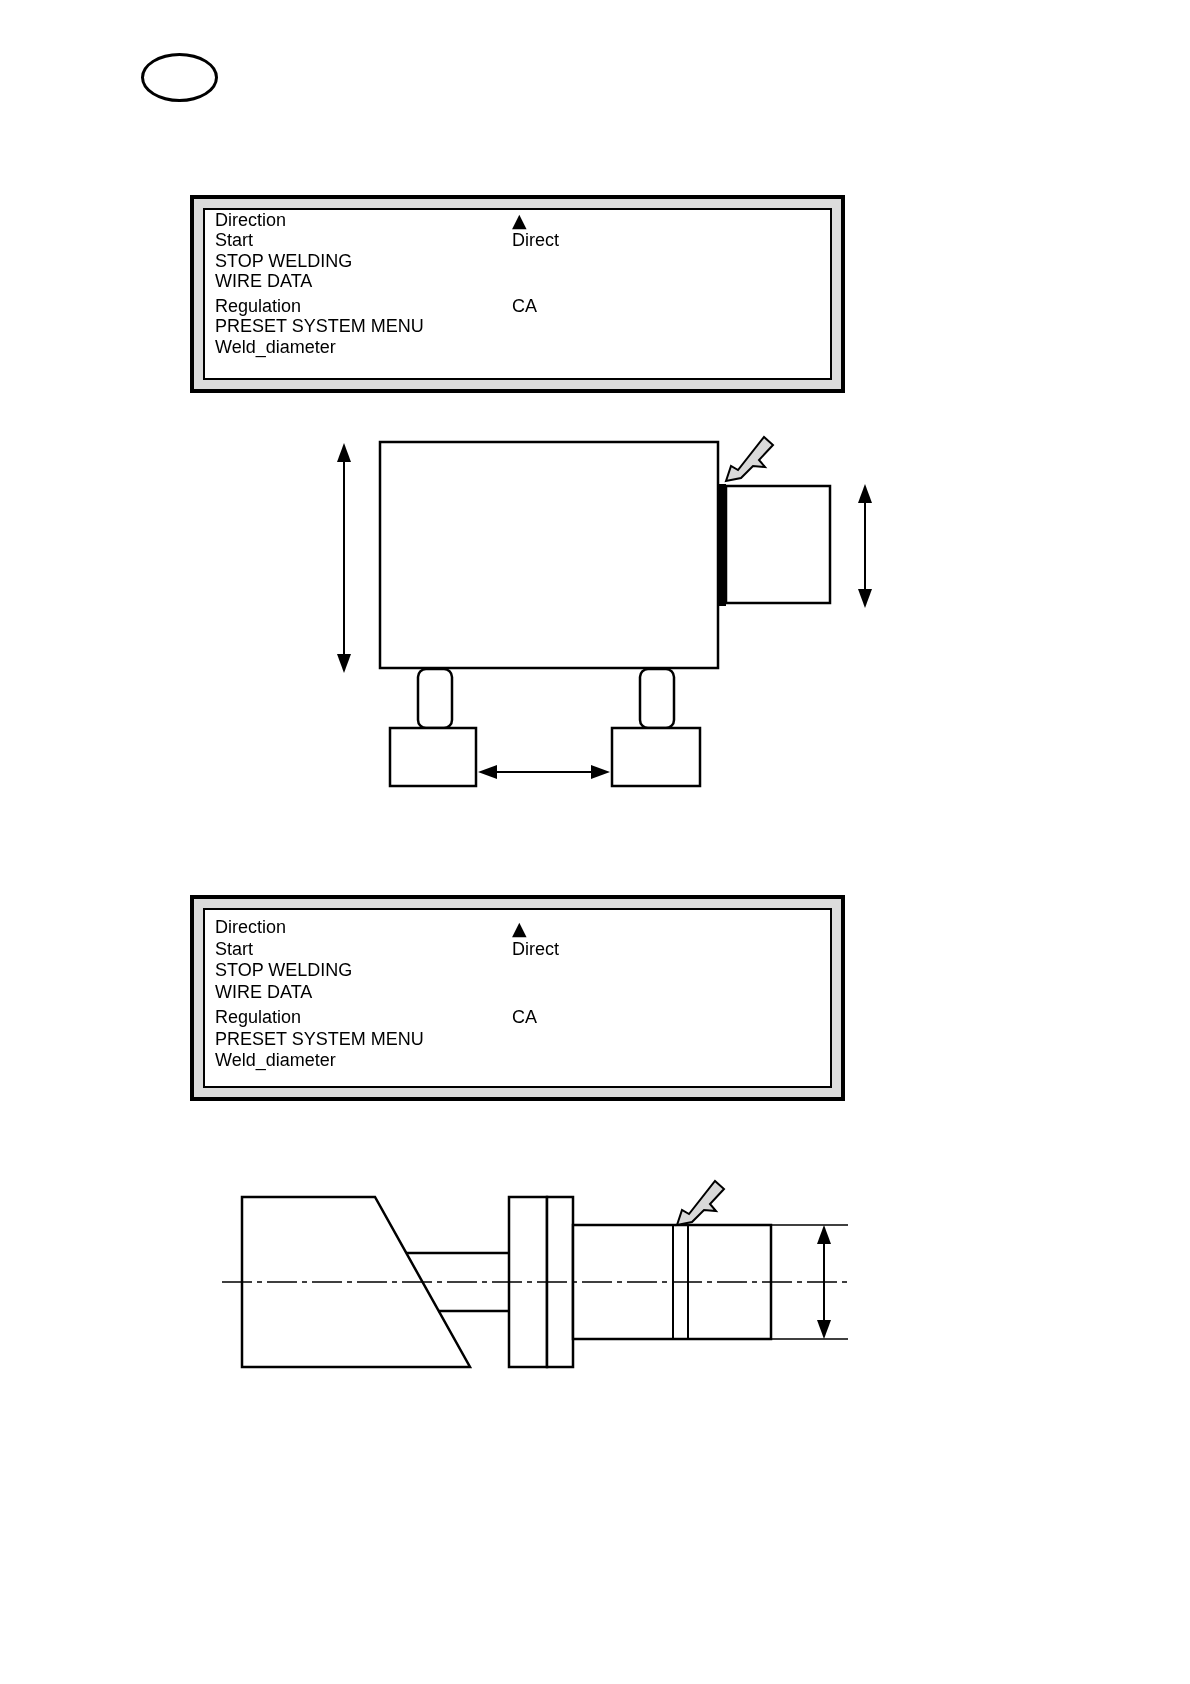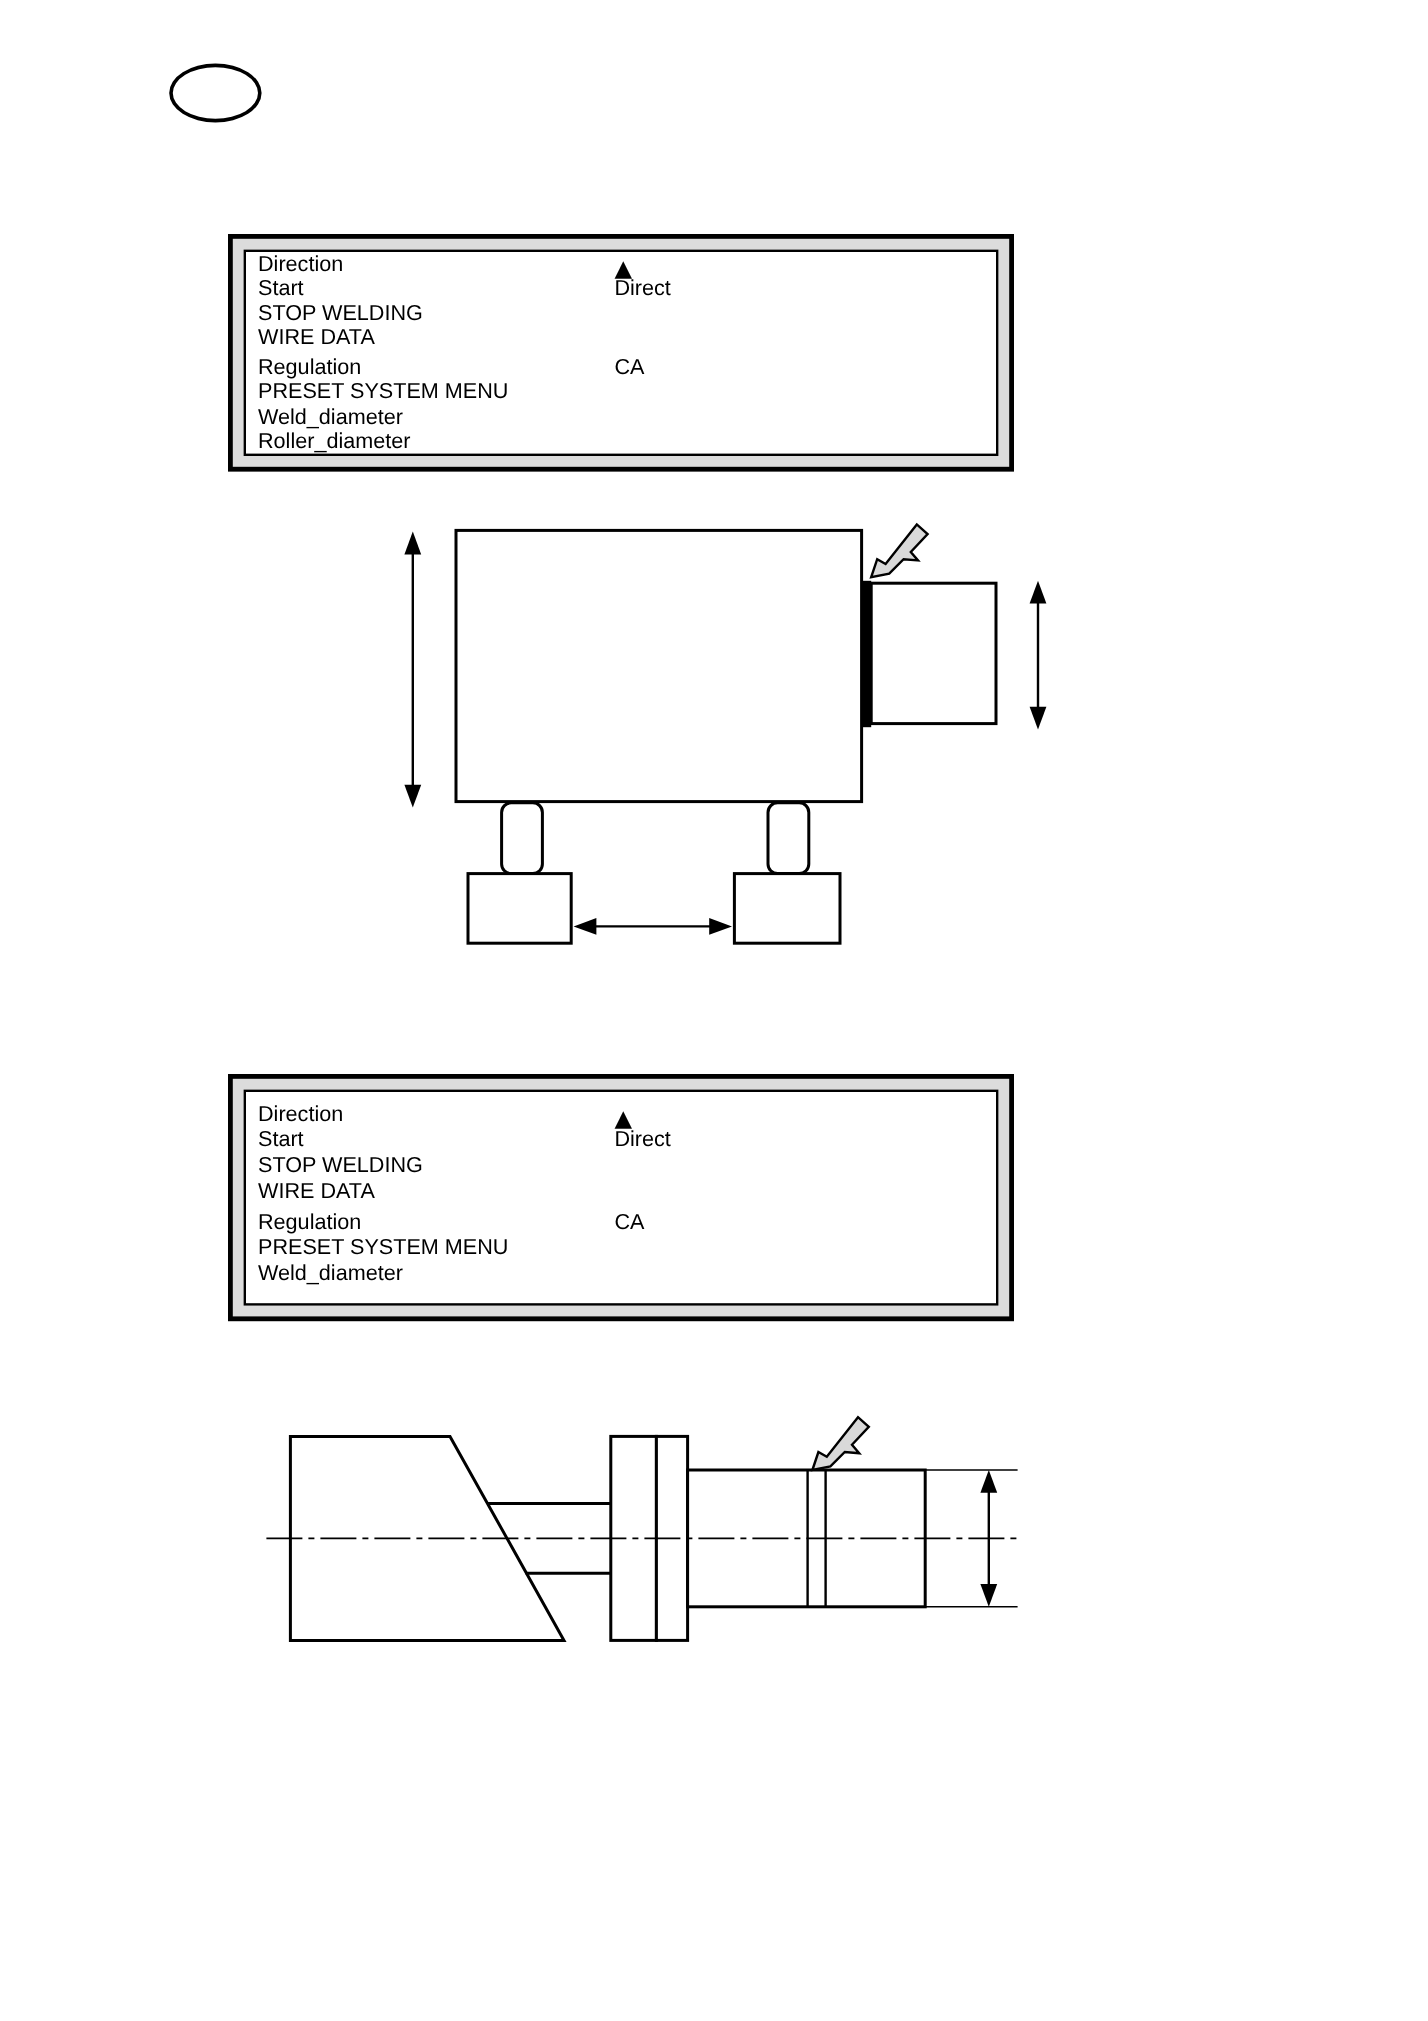--- a/index.html
+++ b/index.html
@@ -31,21 +31,21 @@
   .screen-inner{
     border:2px solid #000;
     background:#fff;
     width:100%;height:100%;
     padding:0 0 0 10px;
     overflow:hidden;
   }
   .screen-2 .screen-inner{padding-top:7px;}
   .menu-row{
     display:flex;
-    align-items:flex-end;
+    align-items:center;
     font-size:18px;
     white-space:pre;
   }
   .screen-1 .menu-row{height:20.5px;}
   .screen-2 .menu-row{height:21.5px;}
   .menu-row.gap{margin-top:4px;}
   .menu-label{
     flex:0 0 297px;
     overflow:visible;
   }
@@ -88,24 +88,20 @@
         <span class="menu-value">CA</span>
       </div>
       <div class="menu-row">
         <span class="menu-label">PRESET SYSTEM MENU</span>
         <span class="menu-value"></span>
       </div>
       <div class="menu-row">
         <span class="menu-label">Weld_diameter</span>
         <span class="menu-value"></span>
       </div>
-      <div class="menu-row">
-        <span class="menu-label">Roller_diameter</span>
-        <span class="menu-value"></span>
-      </div>
     </div>
   </div>
 
   <div class="screen screen-2">
     <div class="screen-inner">
       <div class="menu-row">
         <span class="menu-label">Direction</span>
         <span class="menu-value tri">▲</span>
       </div>
       <div class="menu-row">

